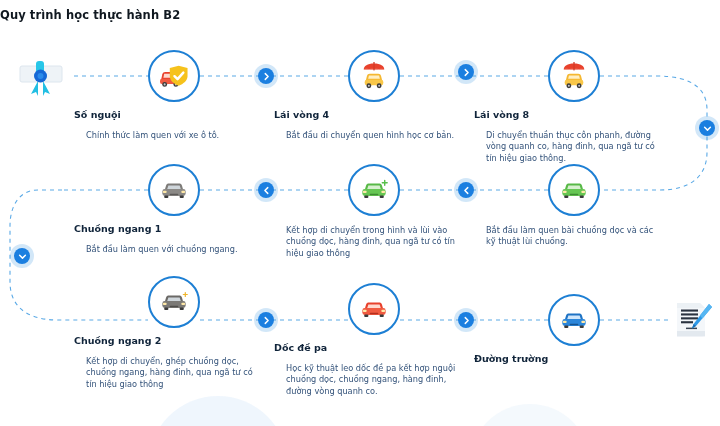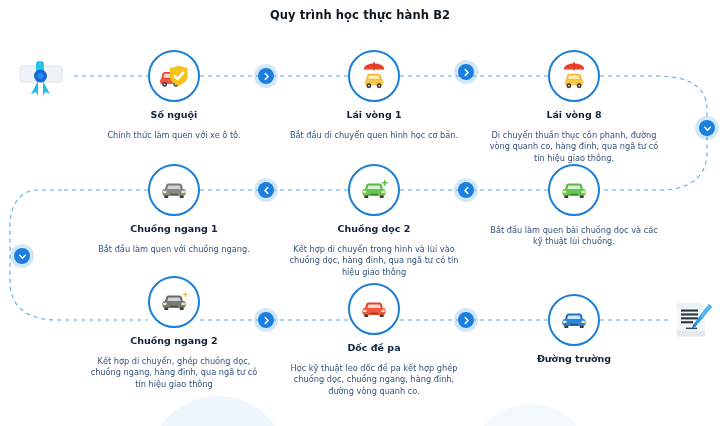--- a/index.html
+++ b/index.html
@@ -16,26 +16,26 @@
   
   .bg-blob{position:absolute;background:#eaf3fc;border-radius:50%;opacity:.75;}
   .blob-a{left:148px;top:396px;width:140px;height:70px;border-radius:70px 70px 0 0;}
   .blob-b{left:470px;top:404px;width:120px;height:60px;border-radius:60px 60px 0 0;opacity:.5;}
 
   
   #lines{position:absolute;left:0;top:0;width:720px;height:426px;}
 
   .title{
     position:absolute;left:0;top:8px;width:720px;
-    text-align:center;font-size:11.5px;font-weight:bold;
+    text-align:left;font-size:11.5px;font-weight:bold;
     letter-spacing:.1px;color:#101820;
   }
 
   
-  .node{position:absolute;width:200px;text-align:center;}
+  .node{position:absolute;width:200px;text-align:left;}
   .circle{
     width:52px;height:52px;border-radius:50%;
     border:2px solid #1d7fd4;background:#fff;
     margin:0 auto;position:relative;
     display:flex;align-items:center;justify-content:center;
     box-sizing:border-box;
   }
   .node-title{
     margin-top:7px;font-size:9.5px;font-weight:bold;color:#10243a;
     line-height:12px;
@@ -133,21 +133,21 @@
         <rect x="15.3" y="0" width="1.4" height="9" fill="#d23b27"></rect>
         <path d="M7 21 L8.4 15 C8.9 13.4 9.9 12.6 11.5 12.6 H20.5 C22.1 12.6 23.1 13.4 23.6 15 L25 21 Z" fill="#f5b731"></path>
         <rect x="6" y="19" width="20" height="6" rx="2.4" fill="#f9c748"></rect>
         <path d="M10.6 14.4 H21.4 L22.3 18 H9.7 Z" fill="#ffeec2"></path>
         <circle cx="10.5" cy="25.5" r="2.6" fill="#3a3a3a"></circle>
         <circle cx="21.5" cy="25.5" r="2.6" fill="#3a3a3a"></circle>
         <circle cx="10.5" cy="25.5" r="1" fill="#cfcfcf"></circle>
         <circle cx="21.5" cy="25.5" r="1" fill="#cfcfcf"></circle>
       </svg>
     </div>
-    <div class="node-title">Lái vòng 1</div>
+    <div class="node-title">Lái vòng 4</div>
     <div class="node-desc">Bắt đầu di chuyển quen hình học cơ bản.</div>
   </div>
 
   <div class="chev" style="left:458px;top:64px;">
     <svg width="9" height="9" viewBox="0 0 10 10">
       <path d="M3.6 1.8 L6.8 5 L3.6 8.2" fill="none" stroke="#fff" stroke-width="1.6" stroke-linecap="round" stroke-linejoin="round"></path>
     </svg>
   </div>
 
   <div class="node" style="left:474px;top:50px;">
@@ -205,21 +205,20 @@
         <rect x="4.6" y="11.5" width="24.8" height="7.4" rx="2.6" fill="#66c653"></rect>
         <path d="M11 7.6 H23 L24.2 11.4 H9.8 Z" fill="#d7f0cf"></path>
         <rect x="5.2" y="13.2" width="4" height="2.4" rx="1" fill="#ffe9a8"></rect>
         <rect x="24.8" y="13.2" width="4" height="2.4" rx="1" fill="#ffe9a8"></rect>
         <rect x="12.4" y="16.4" width="9.2" height="1.6" rx=".8" fill="#3f8b33"></rect>
         <rect x="6.6" y="18.4" width="4.4" height="2.6" rx="1" fill="#3a3a3a"></rect>
         <rect x="23" y="18.4" width="4.4" height="2.6" rx="1" fill="#3a3a3a"></rect>
         <path d="M28.4 2.2 V7.4 M25.8 4.8 H31" stroke="#57c04a" stroke-width="1.5" stroke-linecap="round"></path>
       </svg>
     </div>
-    <div class="node-title">Chuồng dọc 2</div>
     <div class="node-desc">Kết hợp di chuyển trong hình và lùi vào chuồng dọc, hàng đinh, qua ngã tư có tín hiệu giao thông</div>
   </div>
 
   <div class="chev" style="left:458px;top:182px;">
     <svg width="9" height="9" viewBox="0 0 10 10">
       <path d="M6.4 1.8 L3.2 5 L6.4 8.2" fill="none" stroke="#fff" stroke-width="1.6" stroke-linecap="round" stroke-linejoin="round"></path>
     </svg>
   </div>
 
   <div class="node" style="left:474px;top:164px;">
@@ -275,21 +274,21 @@
         <rect x="4.6" y="11.5" width="24.8" height="7.4" rx="2.6" fill="#f05a41"></rect>
         <path d="M11 7.6 H23 L24.2 11.4 H9.8 Z" fill="#ffd9cf"></path>
         <rect x="5.2" y="13.2" width="4" height="2.4" rx="1" fill="#ffe9a8"></rect>
         <rect x="24.8" y="13.2" width="4" height="2.4" rx="1" fill="#ffe9a8"></rect>
         <rect x="12.4" y="16.4" width="9.2" height="1.6" rx=".8" fill="#b52f1e"></rect>
         <rect x="6.6" y="18.4" width="4.4" height="2.6" rx="1" fill="#3a3a3a"></rect>
         <rect x="23" y="18.4" width="4.4" height="2.6" rx="1" fill="#3a3a3a"></rect>
       </svg>
     </div>
     <div class="node-title">Dốc đề pa</div>
-    <div class="node-desc">Học kỹ thuật leo dốc đề pa kết hợp ghép chuồng dọc, chuồng ngang, hàng đinh, đường vòng quanh co.</div>
+    <div class="node-desc">Học kỹ thuật leo dốc đề pa kết hợp nguội chuồng dọc, chuồng ngang, hàng đinh, đường vòng quanh co.</div>
   </div>
 
   <div class="chev" style="left:458px;top:312px;">
     <svg width="9" height="9" viewBox="0 0 10 10">
       <path d="M3.6 1.8 L6.8 5 L3.6 8.2" fill="none" stroke="#fff" stroke-width="1.6" stroke-linecap="round" stroke-linejoin="round"></path>
     </svg>
   </div>
 
   <div class="node" style="left:474px;top:294px;">
     <div class="circle">

